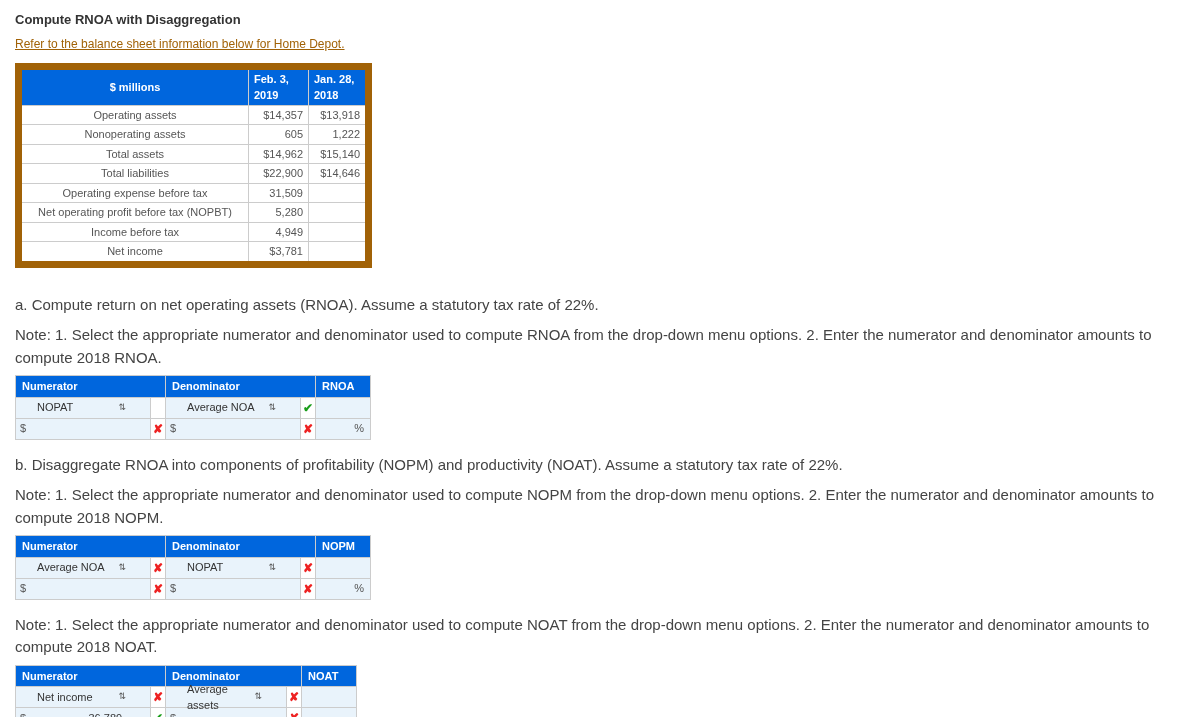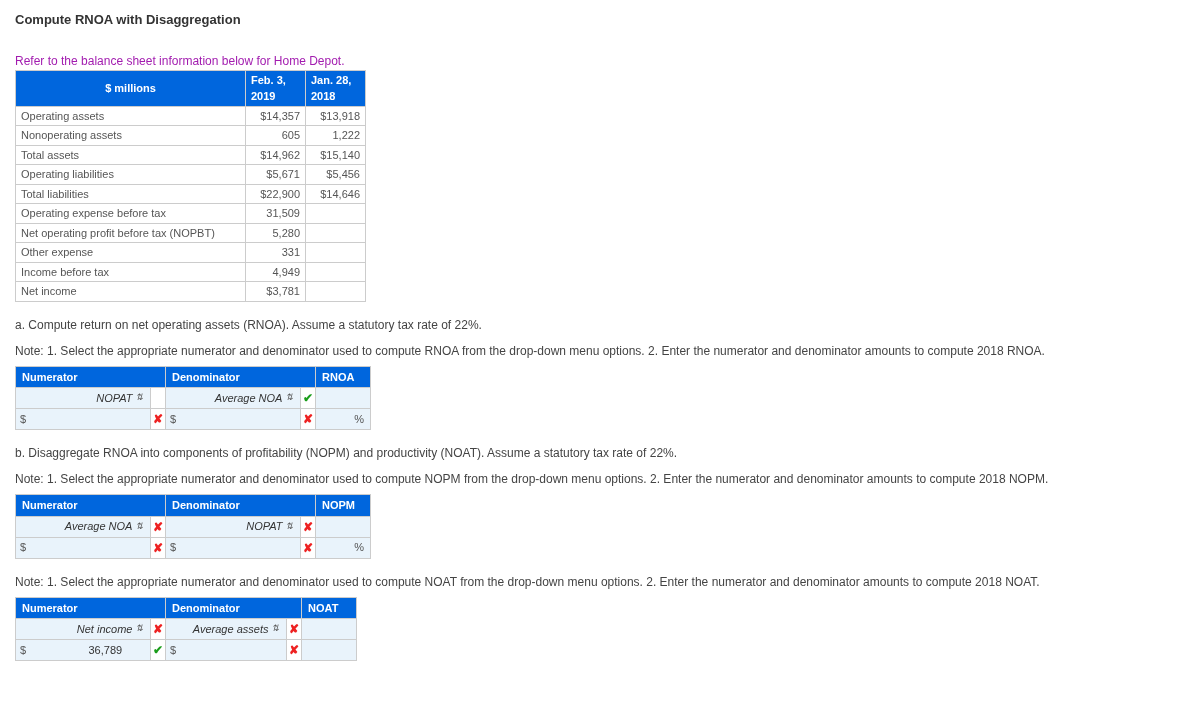--- a/index.html
+++ b/index.html
@@ -7,50 +7,52 @@
       font-family: Arial, Helvetica, sans-serif;
       font-size: 12px;
       color: #333;
       padding: 10px 15px;
       line-height: 1.5;
     }
     h1 {
       font-size: 13px;
       font-weight: bold;
       color: #333;
-      margin-bottom: 22px;
+      margin-bottom: 5px;
     }
     .subtitle {
       font-size: 12px;
-      color: #a21caf;
+      color: #a16207;
+      margin-bottom: 10px;
+      text-decoration: underline;
     }
     .balance-table {
       border-collapse: collapse;
-      border: 1px solid #a16207;
-      margin-bottom: 14px;
+      border: 7px solid #a16207;
+      margin-bottom: 26px;
     }
     .balance-table th, .balance-table td {
       border: 1px solid #ccc;
       padding: 1px 5px;
       font-size: 11px;
       height: 17px;
     }
     .balance-table th {
       background: #0066dd;
       color: #fff;
       font-weight: bold;
       text-align: left;
     }
     .balance-table th.left {
       text-align: center;
     }
-    .balance-table td.label { width: 230px; color: #555; }
+    .balance-table td.label { width: 230px; color: #555; text-align: center; }
     .balance-table td.num { text-align: right; width: 60px; color: #555; }
     .section-text {
-      font-size: 12px;
+      font-size: 15px;
       color: #444;
       margin: 8px 0 4px;
     }
     .ans-table {
       border-collapse: collapse;
       border: 1px solid #ccc;
       margin: 6px 0 14px;
     }
     .ans-table th {
       background: #0066dd;
@@ -71,24 +73,23 @@
     }
     .cell-flex {
       display: flex;
       align-items: center;
       height: 20px;
     }
     .sel-box {
       flex: 1;
       display: flex;
       align-items: center;
-      justify-content: flex-end;
-      padding: 0 4px;
+      justify-content: space-between;
+      padding: 0 21px;
       min-width: 120px;
-      font-style: italic;
     }
     .sel-text { color: #333; }
     .sel-arrows {
       display: flex;
       align-items: center;
       color: #555;
       font-size: 9px;
       cursor: pointer;
       padding: 0 3px;
     }
@@ -149,45 +150,35 @@
         <td class="label">Nonoperating assets</td>
         <td class="num">605</td>
         <td class="num">1,222</td>
       </tr>
       <tr>
         <td class="label">Total assets</td>
         <td class="num">$14,962</td>
         <td class="num">$15,140</td>
       </tr>
       <tr>
-        <td class="label">Operating liabilities</td>
-        <td class="num">$5,671</td>
-        <td class="num">$5,456</td>
-      </tr>
-      <tr>
         <td class="label">Total liabilities</td>
         <td class="num">$22,900</td>
         <td class="num">$14,646</td>
       </tr>
       <tr>
         <td class="label">Operating expense before tax</td>
         <td class="num">31,509</td>
         <td class="num"></td>
       </tr>
       <tr>
         <td class="label">Net operating profit before tax (NOPBT)</td>
         <td class="num">5,280</td>
         <td class="num"></td>
       </tr>
       <tr>
-        <td class="label">Other expense</td>
-        <td class="num">331</td>
-        <td class="num"></td>
-      </tr>
-      <tr>
         <td class="label">Income before tax</td>
         <td class="num">4,949</td>
         <td class="num"></td>
       </tr>
       <tr>
         <td class="label">Net income</td>
         <td class="num">$3,781</td>
         <td class="num"></td>
       </tr>
     </tbody>

